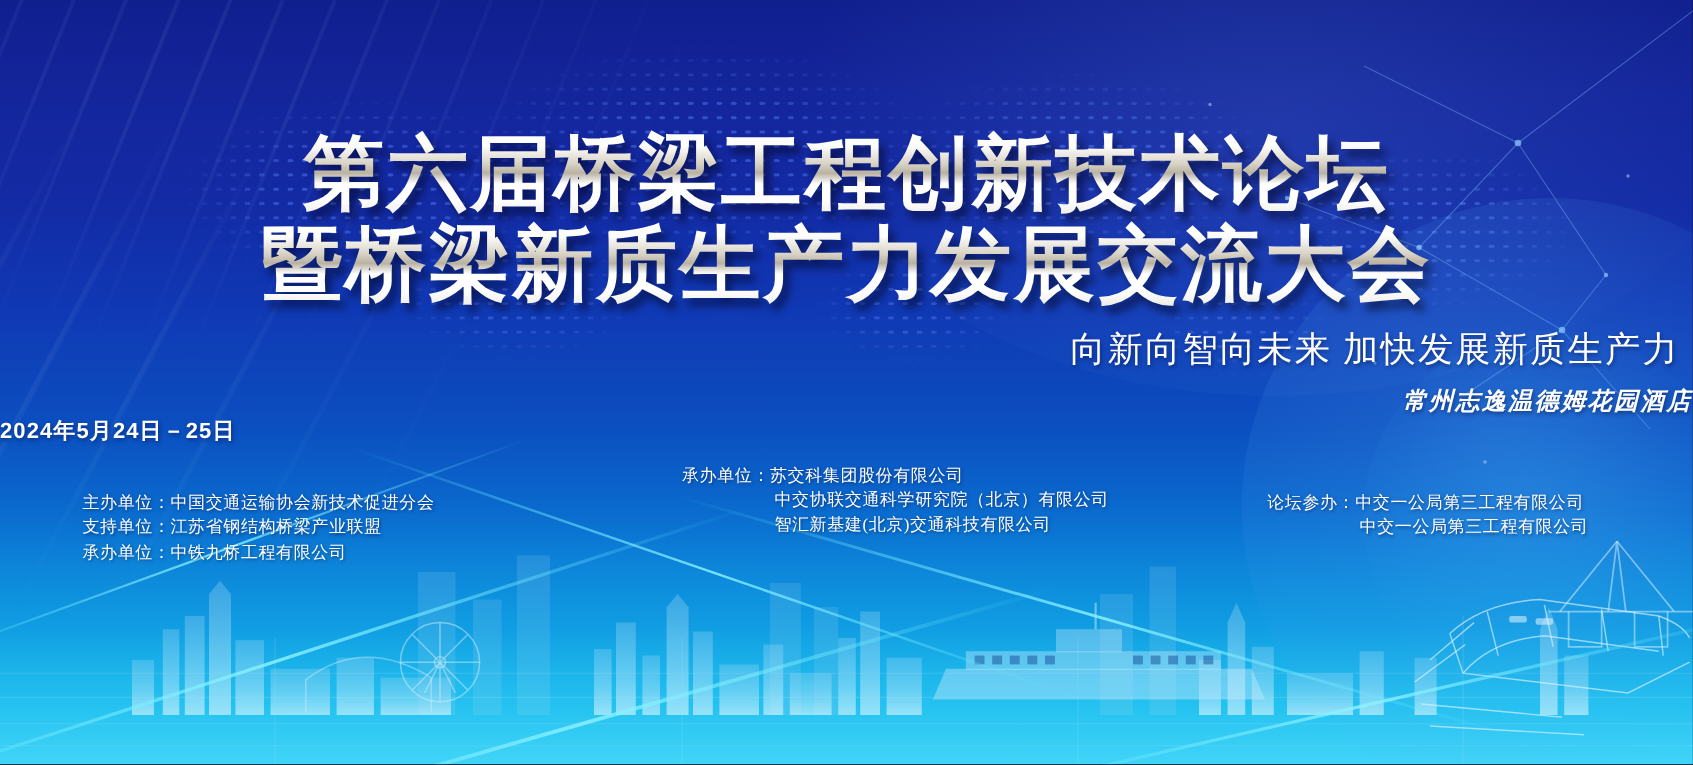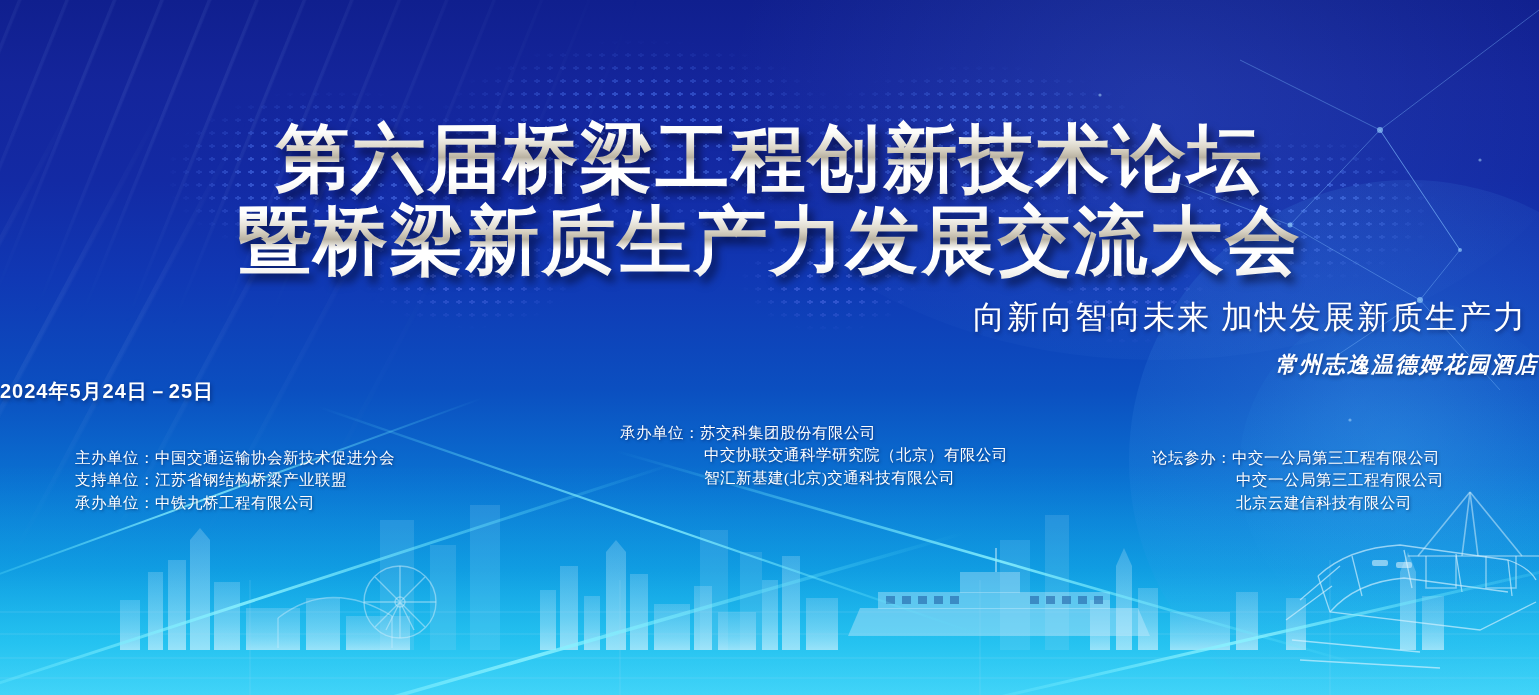--- a/index.html
+++ b/index.html
@@ -381,18 +381,15 @@
     </span>
   </div>
 
   <div class="org-col org-right">
     <span class="org-line">
       <span>论坛参办：</span><span>中交一公局第三工程有限公司</span>
     </span>
     <span class="org-line org-indent">
       <span>中交一公局第三工程有限公司</span>
     </span>
-    <span class="org-line org-indent">
-      <span>北京云建信科技有限公司</span>
-    </span>
   </div>
 
 </div>
 
 </body></html>

